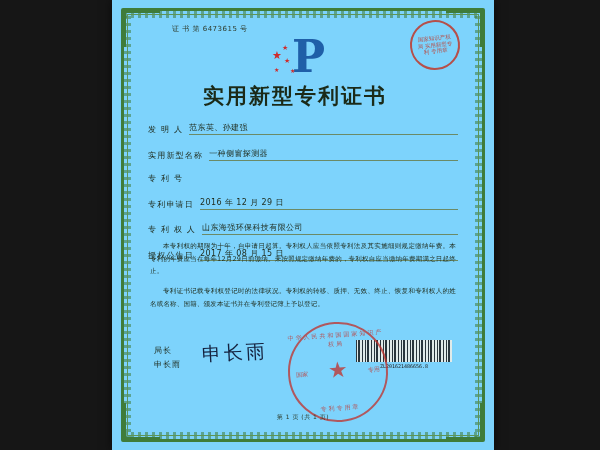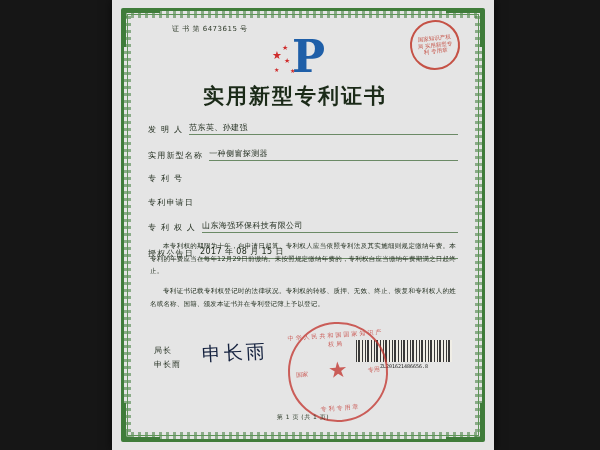--- a/index.html
+++ b/index.html
@@ -26,21 +26,21 @@
   }
   .surround-left  { left: 0;   width: 112px; }
   .surround-right { right: 0;  width: 106px; }
 
   .cert-outer {
     position: absolute;
     left: 112px;
     top: 0;
     width: 382px;
     height: 450px;
-    background: #e5e5e5;
+    background: #7dd3fc;
     box-shadow: 0 0 10px rgba(0,0,0,.6);
   }
   
   .frame {
     position: absolute;
     left: 9px;
     top: 8px;
     right: 9px;
     bottom: 8px;
     border: 3px solid #3f7c3a;
@@ -333,20 +333,21 @@
         </div>
         <div class="field-row">
           <div class="field-label">实用新型名称</div>
           <div class="field-value">一种侧窗探测器</div>
         </div>
         <div class="field-row">
           <div class="field-label">专 利 号</div>
         </div>
         <div class="field-row">
           <div class="field-label">专利申请日</div>
+          <div class="field-value">2016 年 12 月 29 日</div>
         </div>
         <div class="field-row">
           <div class="field-label">专 利 权 人</div>
           <div class="field-value">山东海强环保科技有限公司</div>
         </div>
         <div class="field-row">
           <div class="field-label">授权公告日</div>
           <div class="field-value">2017 年 08 月 15 日</div>
         </div>
       </div>

